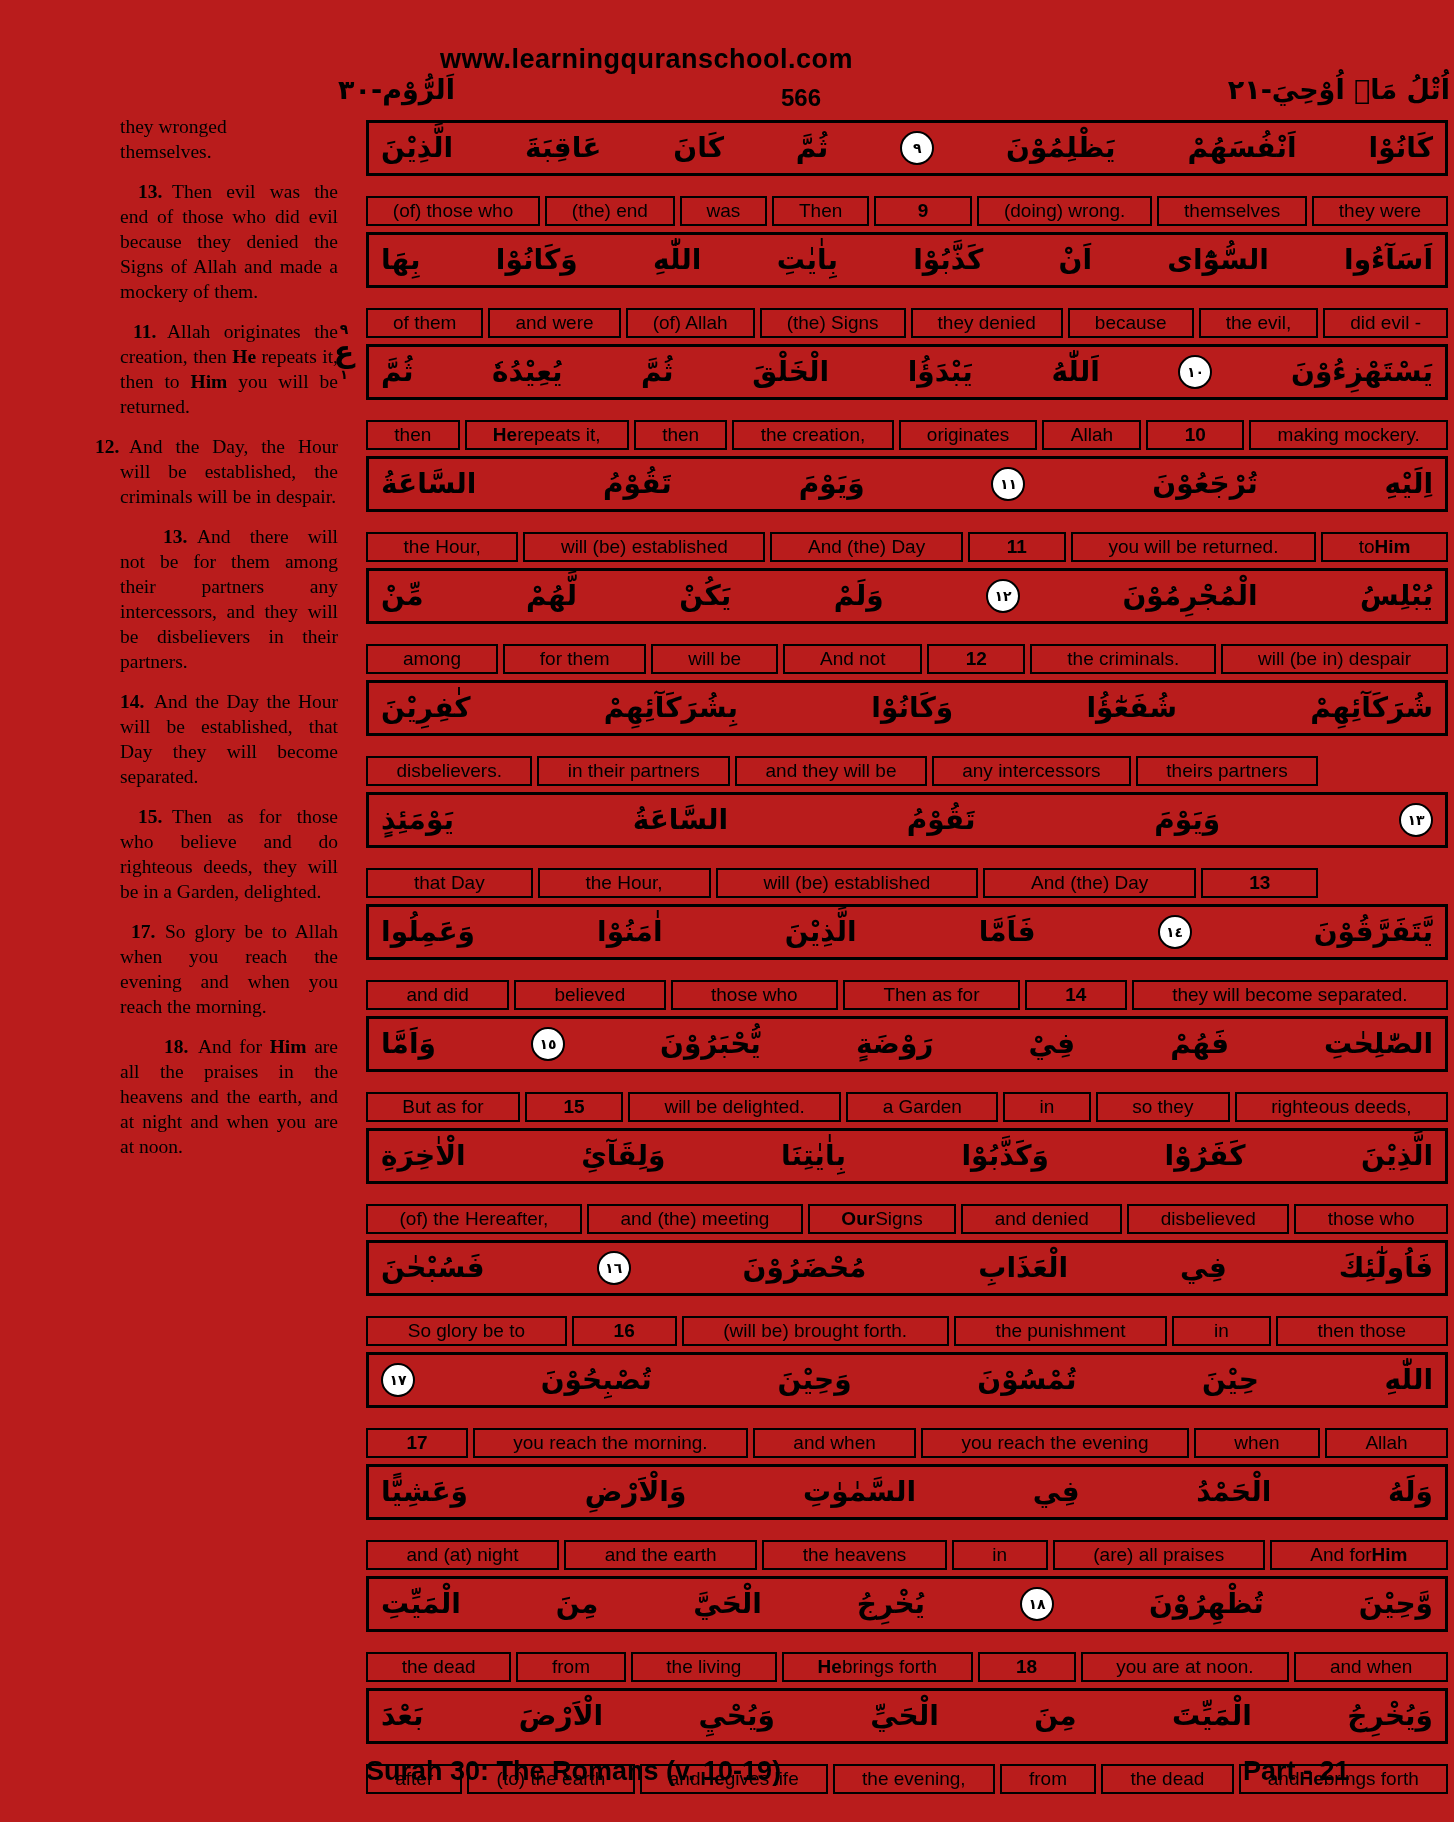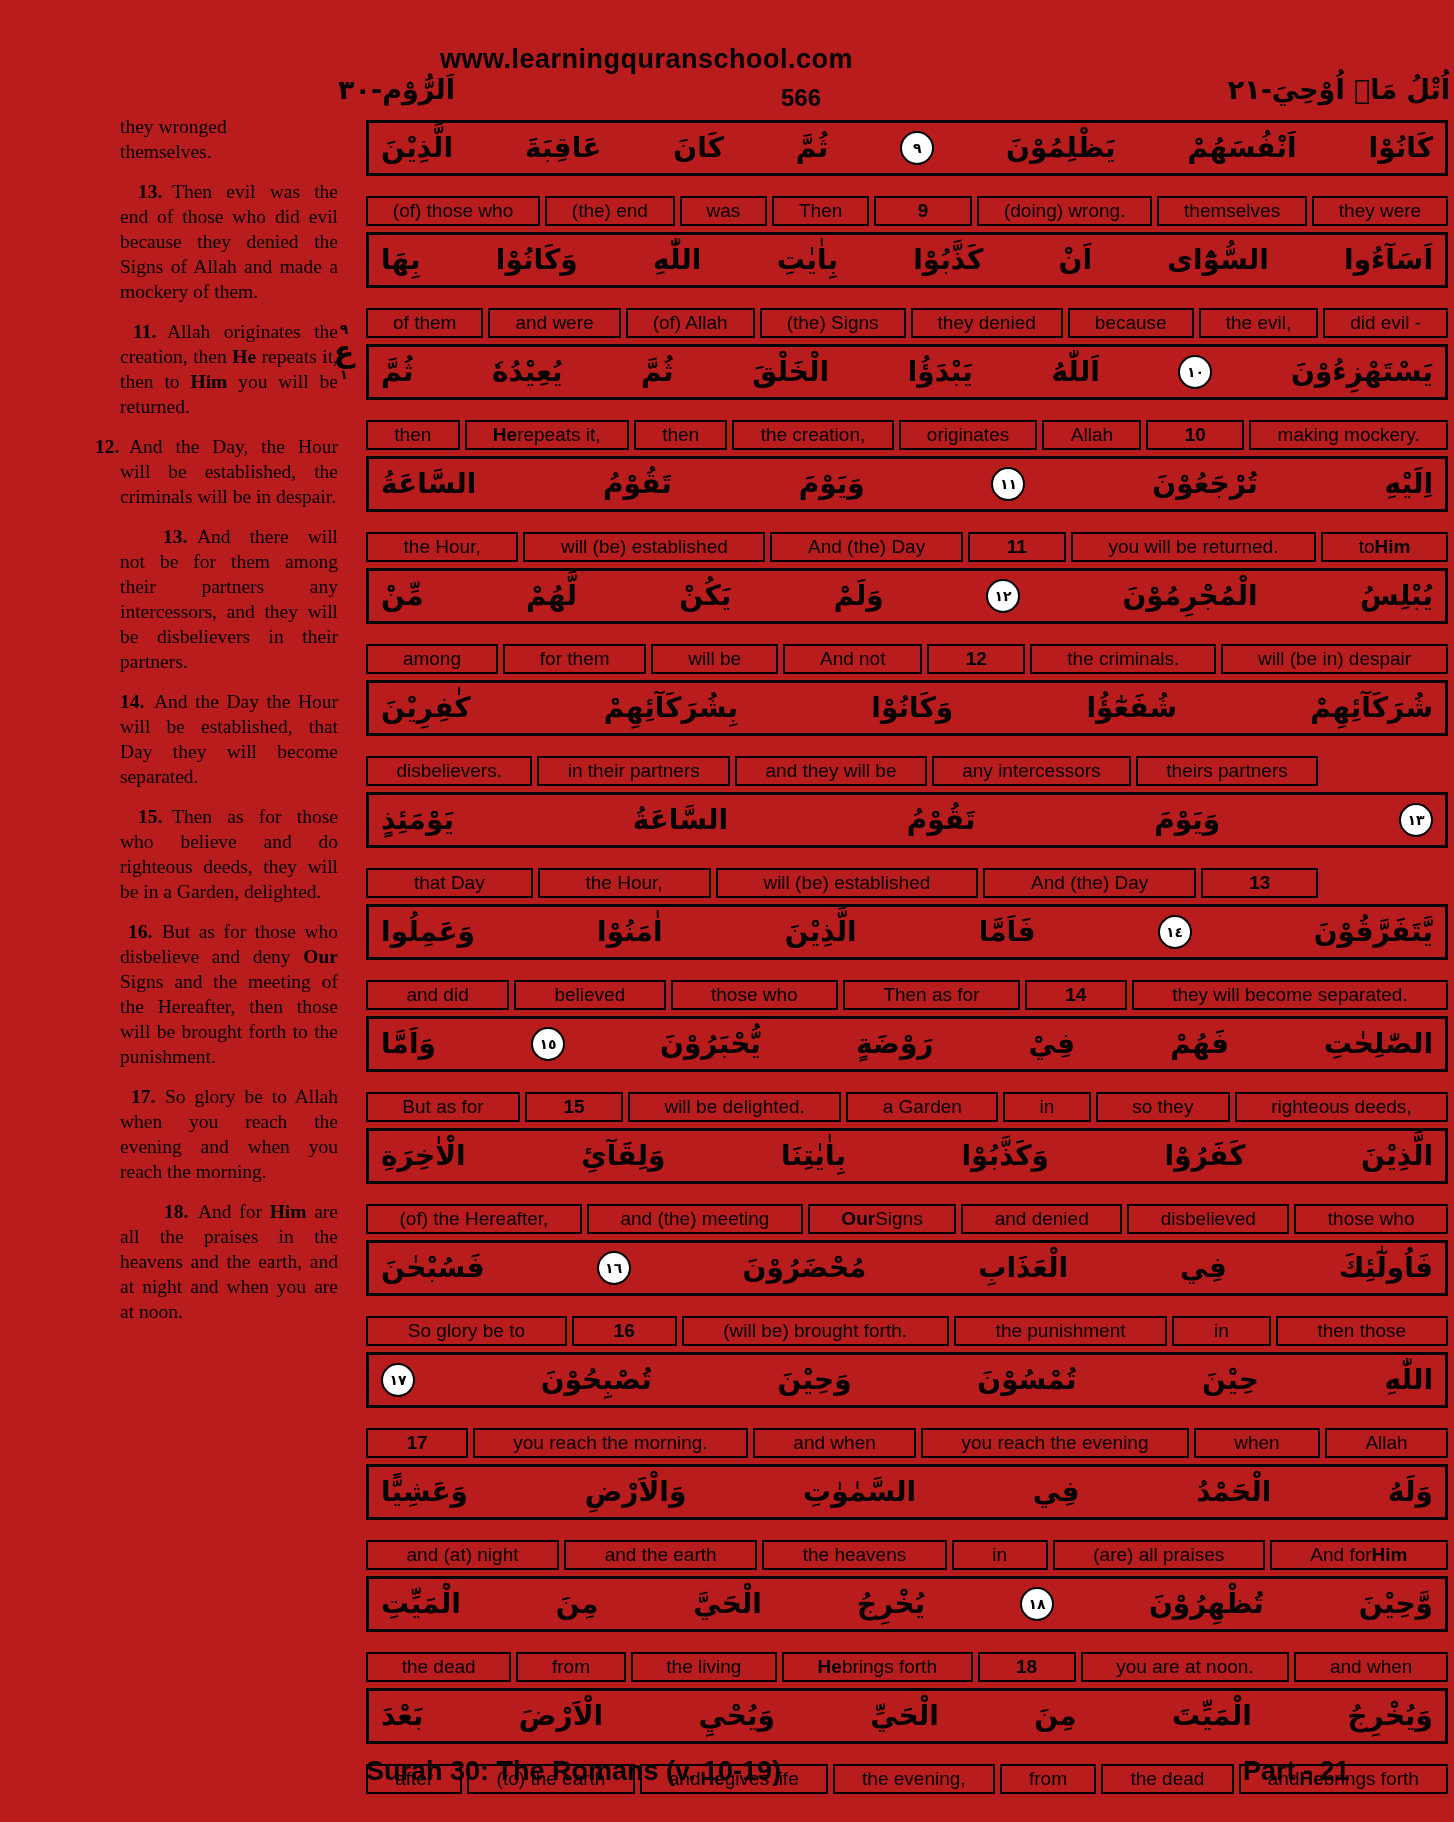--- a/index.html
+++ b/index.html
@@ -70,21 +70,20 @@
   </div>
 
   <div id="trans-col">
       <div class="para" style="text-indent: 0px;">they wronged<br>themselves.</div>
       <div class="para" style="text-indent: 52px;"><span class="pnum">13.</span>Then evil was the end of those who did evil because they denied the Signs of Allah and made a mockery of them.</div>
       <div class="para" style="text-indent: 47px;"><span class="pnum">11.</span>Allah originates the creation, then <b>He</b> repeats it, then to <b>Him</b> you will be returned.</div>
       <div class="para" style="text-indent: 9px;"><span class="pnum">12.</span>And the Day, the Hour will be established, the criminals will be in despair.</div>
       <div class="para" style="text-indent: 77px;"><span class="pnum">13.</span>And there will not be for them among their partners any intercessors, and they will be disbelievers in their partners.</div>
       <div class="para" style="text-indent: 34px;"><span class="pnum">14.</span>And the Day the Hour will be established, that Day they will become separated.</div>
       <div class="para" style="text-indent: 52px;"><span class="pnum">15.</span>Then as for those who believe and do righteous deeds, they will be in a Garden, delighted.</div>
-      <div class="para" style="text-indent: 42px;"><span class="pnum">16.</span>But as for those who disbelieve and deny <b>Our</b> Signs and the meeting of the Hereafter, then those will be brought forth to the punishment.</div>
       <div class="para" style="text-indent: 45px;"><span class="pnum">17.</span>So glory be to Allah when you reach the evening and when you reach the morning.</div>
       <div class="para" style="text-indent: 78px;"><span class="pnum">18.</span>And for <b>Him</b> are all the praises in the heavens and the earth, and at night and when you are at noon.</div>
     </div>
 
   <div id="grid">
       <div class="block">
         <div class="ar-line" dir="rtl">
           <span class="ar-word">كَانُوْا</span>
           <span class="ar-word">اَنْفُسَهُمْ</span>
           <span class="ar-word">يَظْلِمُوْنَ</span>

